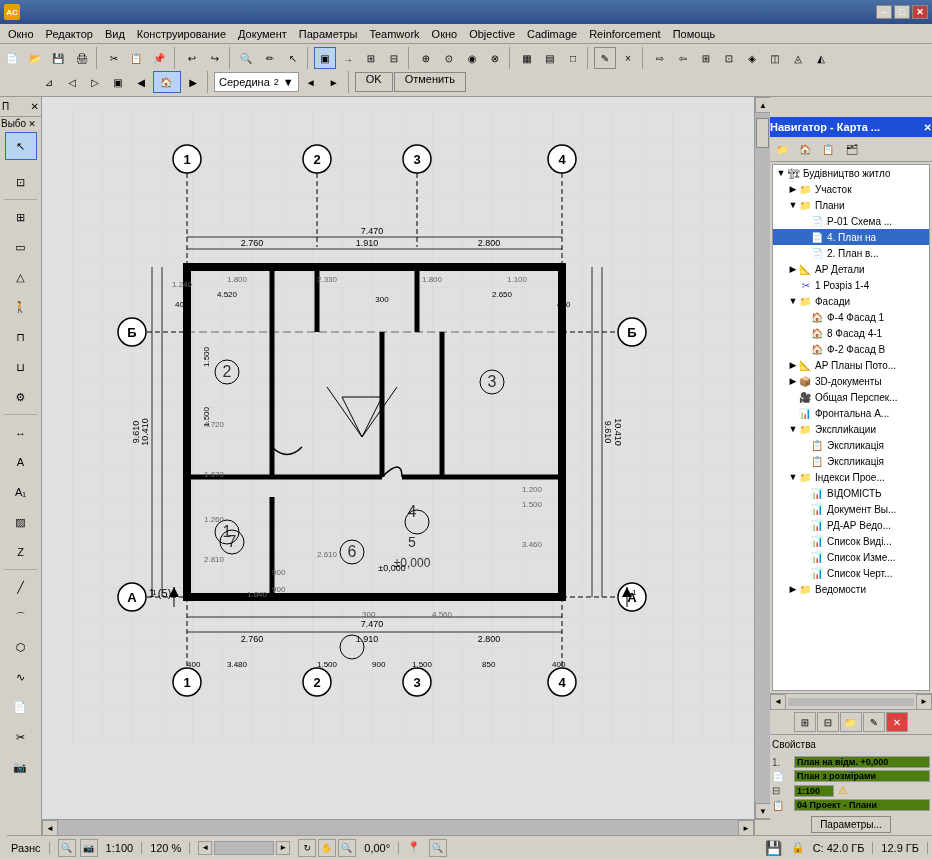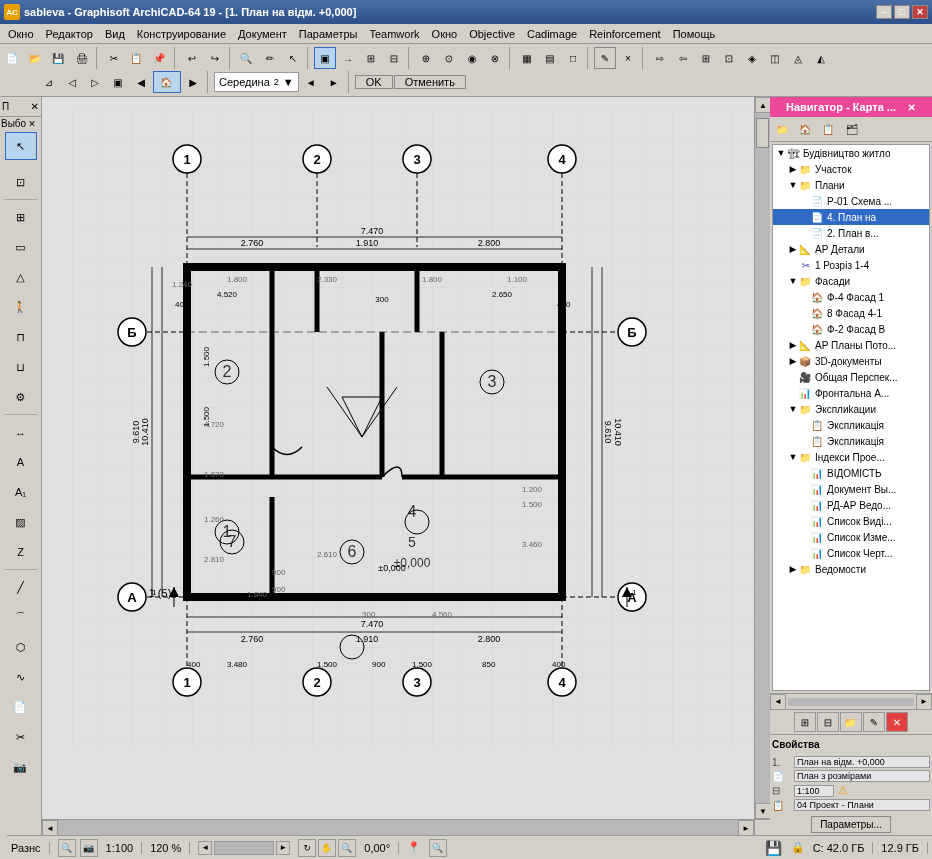--- a/index.html
+++ b/index.html
@@ -53,21 +53,21 @@
     .tb-btn {
       width: 22px; height: 22px;
       background: #d4d0c8;
       border: 1px solid transparent;
       display: flex; align-items: center; justify-content: center;
       cursor: pointer; font-size: 10px;
     }
     .tb-separator { width: 4px; height: 22px; border-left: 1px solid #999; margin: 0 2px; }
     .tb-dropdown { height: 20px; background: white; border: 1px solid #999; padding: 0 4px; font-size: 11px; display: flex; align-items: center; gap: 4px; cursor: pointer; }
     .ok-btn {
-      height: 14px; padding: 0 10px;
+      height: 20px; padding: 0 10px;
       background: #d4d0c8;
       border: 1px solid #888;
       cursor: pointer; font-size: 11px;
     }
     .tool-btn {
       width: 32px; height: 28px;
       background: #d4d0c8;
       border: 1px solid transparent;
       margin: 1px auto;
       display: flex; align-items: center; justify-content: center;
@@ -77,29 +77,30 @@
     .tool-btn.active { background: #b8d4f0; border: 1px solid #316ac5; }
 
     
     .canvas-area {
       flex: 1;
       background: #c8c8c8;
       position: relative;
       overflow: hidden;
     }
     .panel-header {
-      background: #ec4899;
+      background: #1d4ed8;
       color: white;
       height: 20px;
       display: flex;
       align-items: center;
       justify-content: space-between;
-      padding: 0 16px;
+      padding: 0 0;
       font-size: 11px;
       font-weight: bold;
+      margin-top: 20px;
     }
     .panel-toolbar {
       display: flex;
       gap: 1px;
       padding: 2px;
       border-bottom: 1px solid #999;
     }
     .panel-tb-btn {
       width: 22px; height: 20px;
       background: #d4d0c8;
@@ -129,33 +130,33 @@
     .tree-icon { width: 14px; height: 14px; margin-right: 2px; display: inline-flex; align-items: center; justify-content: center; }
     .tree-label { font-size: 10px; overflow: hidden; text-overflow: ellipsis; }
 
     
     .properties-panel {
       border-top: 1px solid #999;
       padding: 2px;
       font-size: 10px;
     }
     .prop-header {
-      font-weight: bold;
+      font-weight: normal;
       padding: 2px 0;
       border-bottom: 1px solid #ccc;
       margin-bottom: 2px;
     }
     .prop-row {
       display: flex;
       align-items: center;
       gap: 2px;
       padding: 1px 0;
     }
     .prop-label { color: #444; min-width: 20px; }
-    .prop-value { background: #e5e5e5; border: 1px solid #999; padding: 0 2px; font-size: 10px; flex: 1; }
+    .prop-value { background: #4d7c0f; border: 1px solid #999; padding: 0 2px; font-size: 10px; flex: 1; font-weight: bold; }
 
     
     .bottom-panel-btns {
       display: flex;
       gap: 1px;
       padding: 2px;
       border-top: 1px solid #999;
       justify-content: center;
     }
     .panel-bottom-btn {
@@ -196,21 +197,20 @@
 </head>
 <body>
 
 <div class="main-container">
 
   <div class="title-bar">
     <div class="title-bar-left">
       <div class="title-bar-icon">
         <span>AC</span>
       </div>
-      <span>sableva - Graphisoft ArchiCAD-64 19 - [1. План на відм. +0,000]</span>
     </div>
     <div class="title-bar-buttons">
       <div class="tb-btn" style="background:#d4d0c8; border:1px solid #888; width:16px; height:14px; font-size:9px; display:flex; align-items:center; justify-content:center;">─</div>
       <div class="tb-btn" style="background:#d4d0c8; border:1px solid #888; width:16px; height:14px; font-size:9px; display:flex; align-items:center; justify-content:center;">□</div>
       <div class="tb-btn close" style="background:#c04040; color:white; border:1px solid #888; width:16px; height:14px; font-size:9px; display:flex; align-items:center; justify-content:center;">✕</div>
     </div>
   </div>
 
   <div class="menu-bar">
     <div class="menu-item">Окно</div>

